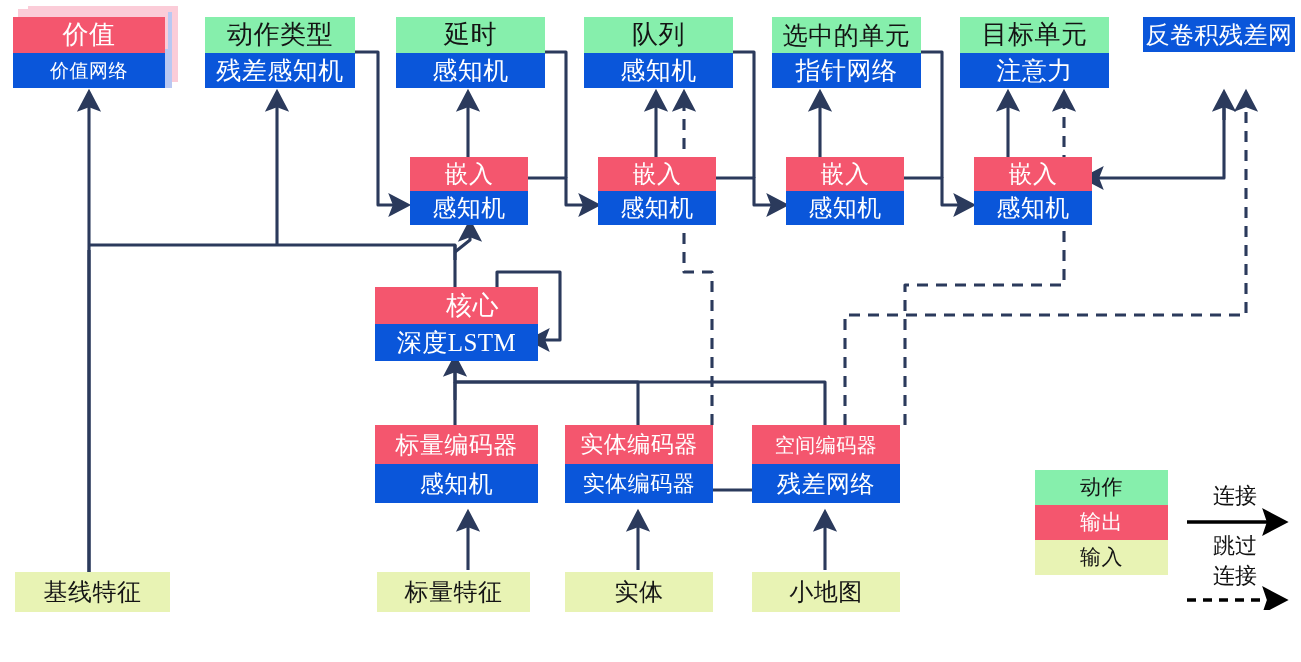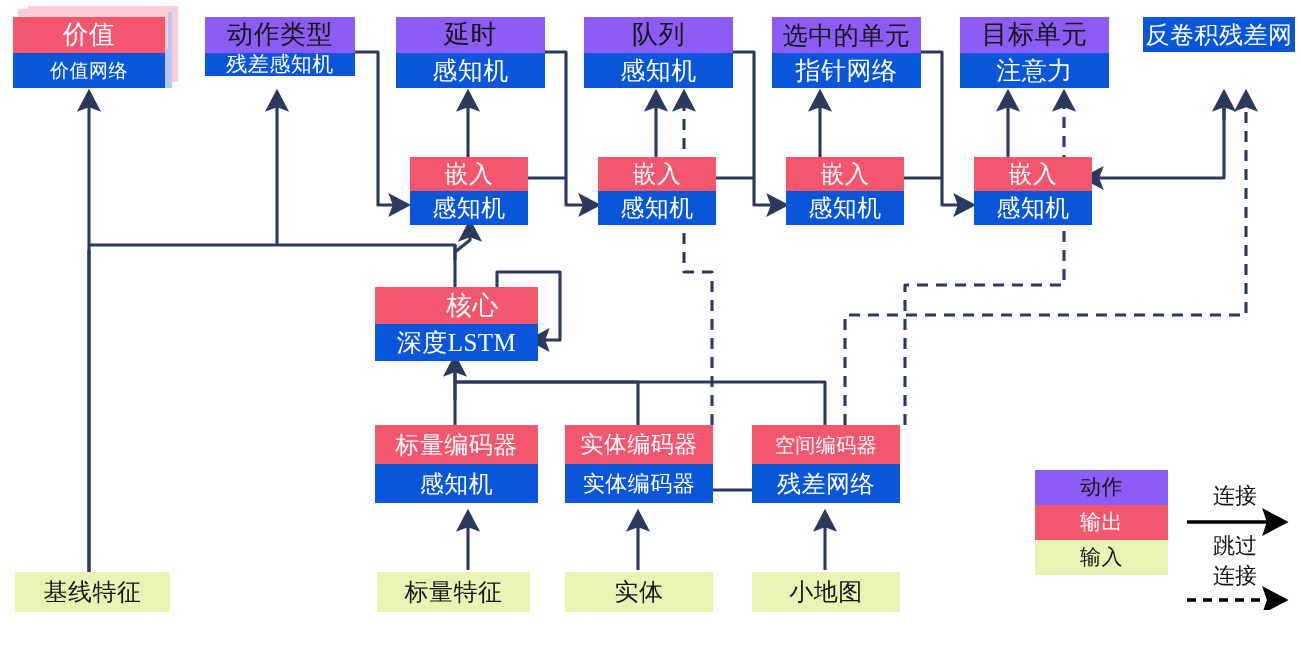--- a/index.html
+++ b/index.html
@@ -26,21 +26,21 @@
   }
   .band{
     box-sizing:border-box;
     display:flex;
     align-items:center;
     justify-content:center;
     white-space:nowrap;
     line-height:1;
     letter-spacing:0.5px;
   }
-  .band.action{ background:#8b5cf6; color:#141414; }
+  .band.action{ background:#86efac; color:#141414; }
   .band.output{ background:#f4566e; color:#ffffff; }
   .band.network{ background:#0a56da; color:#ffffff; }
   .band.input{ background:#e8f3b4; color:#141414; }
 
   
   .stack-shadow{
     position:absolute;
     box-sizing:border-box;
     z-index:3;
   }
@@ -162,21 +162,21 @@
   <div class="stack-shadow sh-blue" style="left:22px;  top:12px; width:150px; height:76px;"></div>
   <div class="stack-shadow sh-pink" style="left:18px;  top:9px;  width:150px; height:40px;"></div>
 
   <div class="node" style="left:13px; top:17px; width:152px; height:71px;">
     <div class="band output" style="height:36px; font-size:26px;">价值</div>
     <div class="band network" style="height:35px; font-size:19px;">价值网络</div>
   </div>
 
   <div class="node" style="left:205px; top:17px; width:150px; height:71px;">
     <div class="band action" style="height:36px; font-size:26px;">动作类型</div>
-    <div class="band network" style="height:23px; font-size:21px;">残差感知机</div>
+    <div class="band network" style="height:35px; font-size:25px;">残差感知机</div>
   </div>
 
   <div class="node" style="left:396px; top:17px; width:149px; height:71px;">
     <div class="band action" style="height:36px; font-size:26px;">延时</div>
     <div class="band network" style="height:35px; font-size:25px;">感知机</div>
   </div>
 
   <div class="node" style="left:584px; top:17px; width:149px; height:71px;">
     <div class="band action" style="height:36px; font-size:26px;">队列</div>
     <div class="band network" style="height:35px; font-size:25px;">感知机</div>

